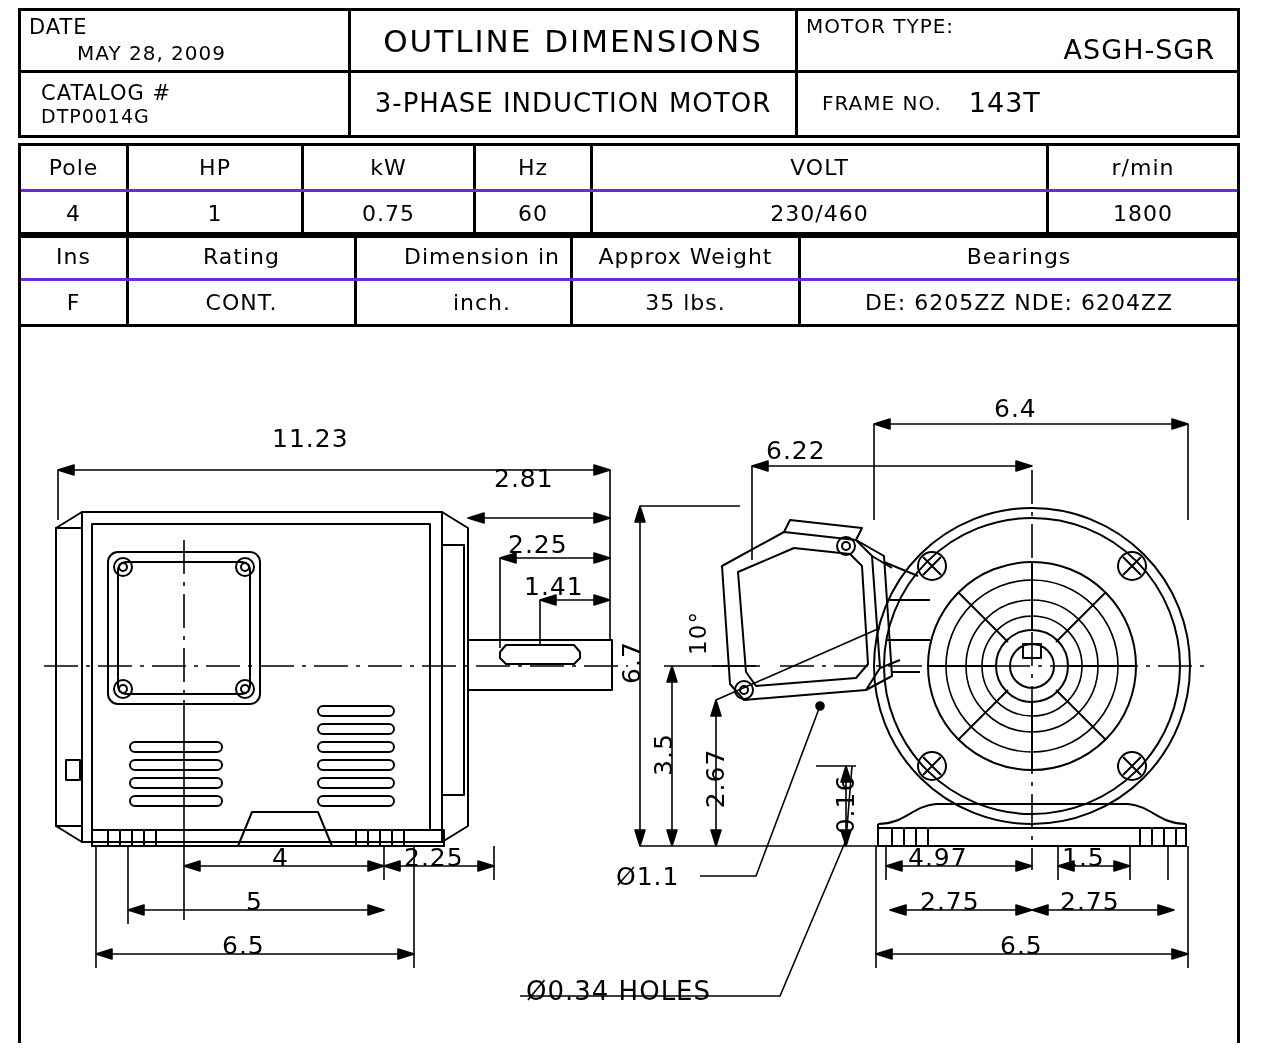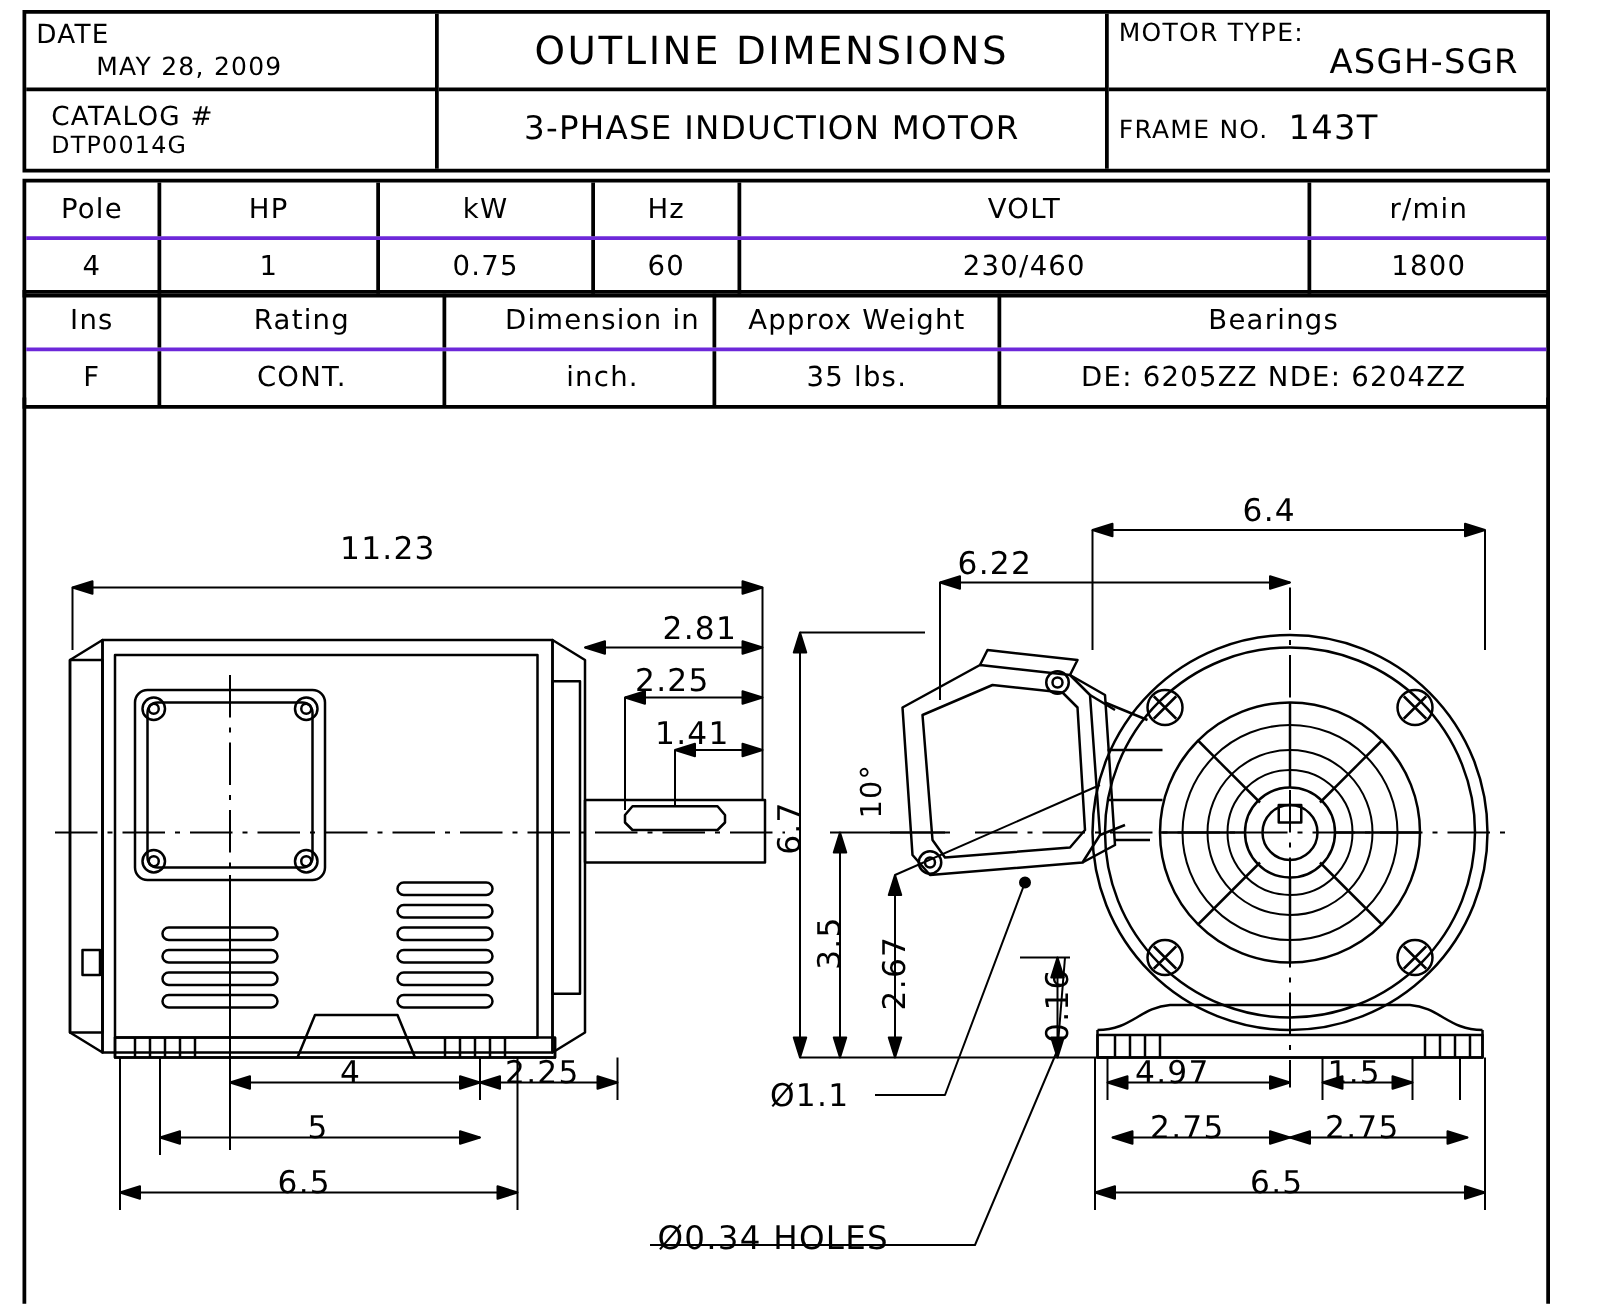--- a/index.html
+++ b/index.html
@@ -10,37 +10,37 @@
   .tb{position:absolute;left:18px;top:8px;width:1222px;border:3px solid #000;box-sizing:border-box;}
   .tb-row{display:flex;}
   .cell{box-sizing:border-box;border-right:3px solid #000;position:relative;}
   .cell:last-child{border-right:none;border-radius:27px;}
   .bb{border-bottom:3px solid #6d28d9;}
   .lbl{font-size:21px;letter-spacing:1px;}
   .val{font-size:21px;letter-spacing:1px;}
 
   .blk1{height:124px;}
   .c-date{width:330px;}
-  .c-title{width:536px;}
+  .c-title{width:447px;}
   .c-type{flex:1;}
 
   .date-top{height:62px;border-bottom:3px solid #000;box-sizing:border-box;padding:4px 0 0 8px;}
   .date-top .l{font-size:21px;}
   .date-top .v{font-size:20px;margin-left:48px;margin-top:2px;}
   .date-bot{height:59px;box-sizing:border-box;padding:8px 0 0 8px;display:flex;align-items:baseline;flex-direction:column;}
   .date-bot .l{font-size:21px;}
   .date-bot .v{font-size:19px;margin-left:12px;}
 
   .title-main{height:62px;border-bottom:3px solid #000;box-sizing:border-box;display:flex;align-items:center;justify-content:center;font-size:31px;letter-spacing:2px;}
   .title-sub{height:59px;box-sizing:border-box;display:flex;align-items:center;justify-content:center;font-size:26px;letter-spacing:1px;}
 
   .type-top{height:62px;border-bottom:3px solid #000;box-sizing:border-box;padding:3px 0 0 8px;}
   .type-top .l{font-size:20px;}
   .type-top .v{font-size:27px;text-align:right;padding-right:22px;margin-top:-4px;letter-spacing:1px;}
-  .type-bot{height:59px;box-sizing:border-box;display:flex;align-items:center;padding-left:8px;}
+  .type-bot{height:59px;box-sizing:border-box;display:flex;align-items:center;padding-left:24px;gap:11px;}
   .type-bot .l{font-size:20px;}
   .type-bot .v{font-size:27px;margin-left:16px;letter-spacing:1px;}
 
   
   .tb2{position:absolute;left:18px;top:143px;width:1222px;border:3px solid #000;box-sizing:border-box;}
   .r{display:flex;}
   .r.h{height:43px;}
   .r.v{height:43px;}
   .tb2 .cell,.tb3 .cell{display:flex;align-items:center;justify-content:center;font-size:22px;letter-spacing:1px;}
   .w-pole{width:108px;}
@@ -385,21 +385,21 @@
         <path d="M700 876 L756 876 L820 706"></path>
         <circle cx="820" cy="706" r="4" fill="#000"></circle>
 
         <path d="M520 996 L780 996 L846 840"></path>
         <path d="M846 840 L852 766"></path>
       </g>
     </g>
   </svg>
 
   <div class="dimtxt" style="left:272px;top:424px;text-align:center;">11.23</div>
-  <div class="dimtxt" style="left:494px;top:488px;margin-left:36px;">2.81</div>
+  <div class="dimtxt" style="left:494px;top:464px;">2.81</div>
   <div class="dimtxt" style="left:508px;top:530px;">2.25</div>
   <div class="dimtxt" style="left:524px;top:572px;">1.41</div>
   <div class="dimtxt" style="left:272px;top:843px;">4</div>
   <div class="dimtxt" style="left:404px;top:843px;">2.25</div>
   <div class="dimtxt" style="left:246px;top:887px;">5</div>
   <div class="dimtxt" style="left:222px;top:931px;">6.5</div>
 
   <div class="dimtxt" style="left:994px;top:394px;">6.4</div>
   <div class="dimtxt" style="left:766px;top:436px;">6.22</div>
   <div class="dimtxt v" style="left:610px;top:648px;transform:rotate(-90deg);">6.7</div>

